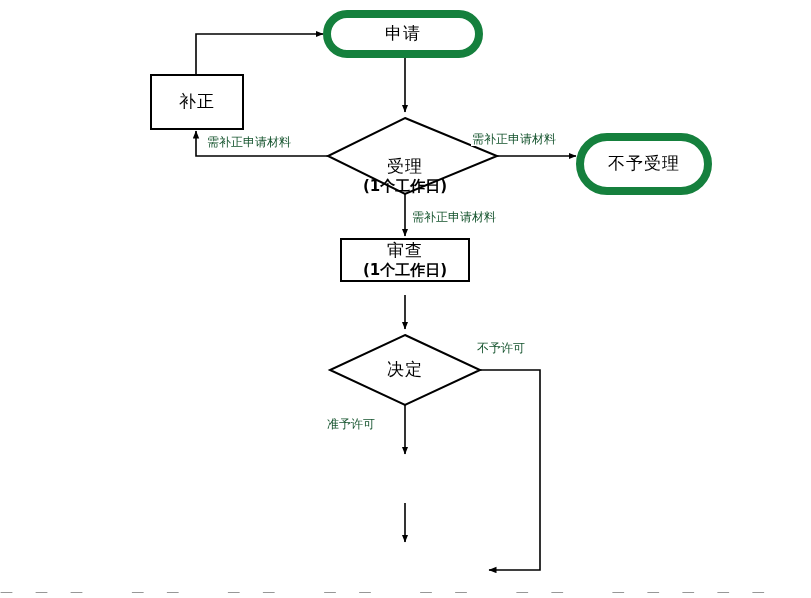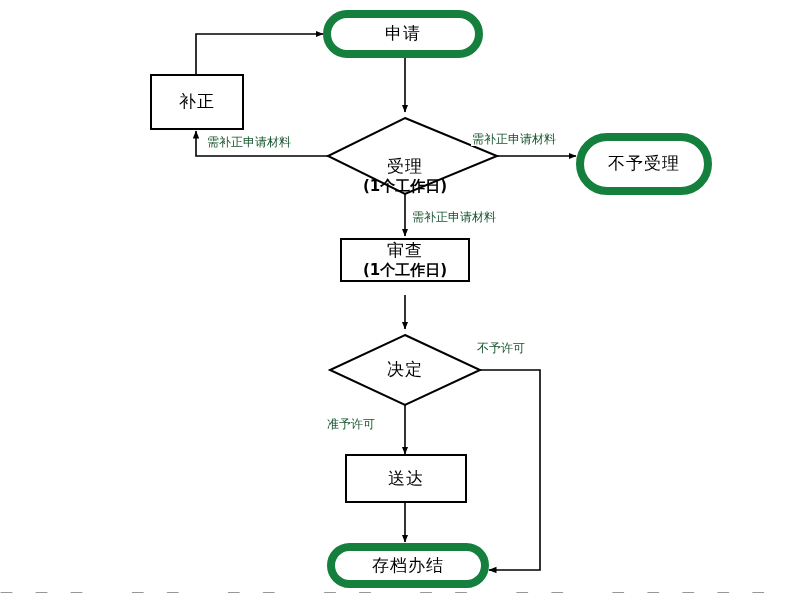--- a/index.html
+++ b/index.html
@@ -133,27 +133,21 @@
 
   <div class="node rect" style="left:340px; top:238px; width:130px; height:44px;">
     <span class="main">审查</span>
     <span class="sub">(1个工作日)</span>
   </div>
 
   <div class="node diamond-label" style="left:355px; top:355px; width:100px; height:30px;">
     <span class="main">决定</span>
   </div>
 
-  <div class="node rect" style="left:345px; top:454px; width:122px; height:49px;">
-    <span class="main">送达</span>
-  </div>
 
-  <div class="node stadium" style="left:327px; top:543px; width:162px; height:45px;">
-    <span class="main">存档办结</span>
-  </div>
 
   <div class="edge-label" style="left:206px; top:136px;">需补正申请材料</div>
 
   <div class="edge-label" style="left:471px; top:133px;">需补正申请材料</div>
 
   <div class="edge-label" style="left:411px; top:211px;">需补正申请材料</div>
 
   <div class="edge-label" style="left:476px; top:342px;">不予许可</div>
 
   <div class="edge-label" style="left:317px; top:418px;margin-left:9px;">准予许可</div>

